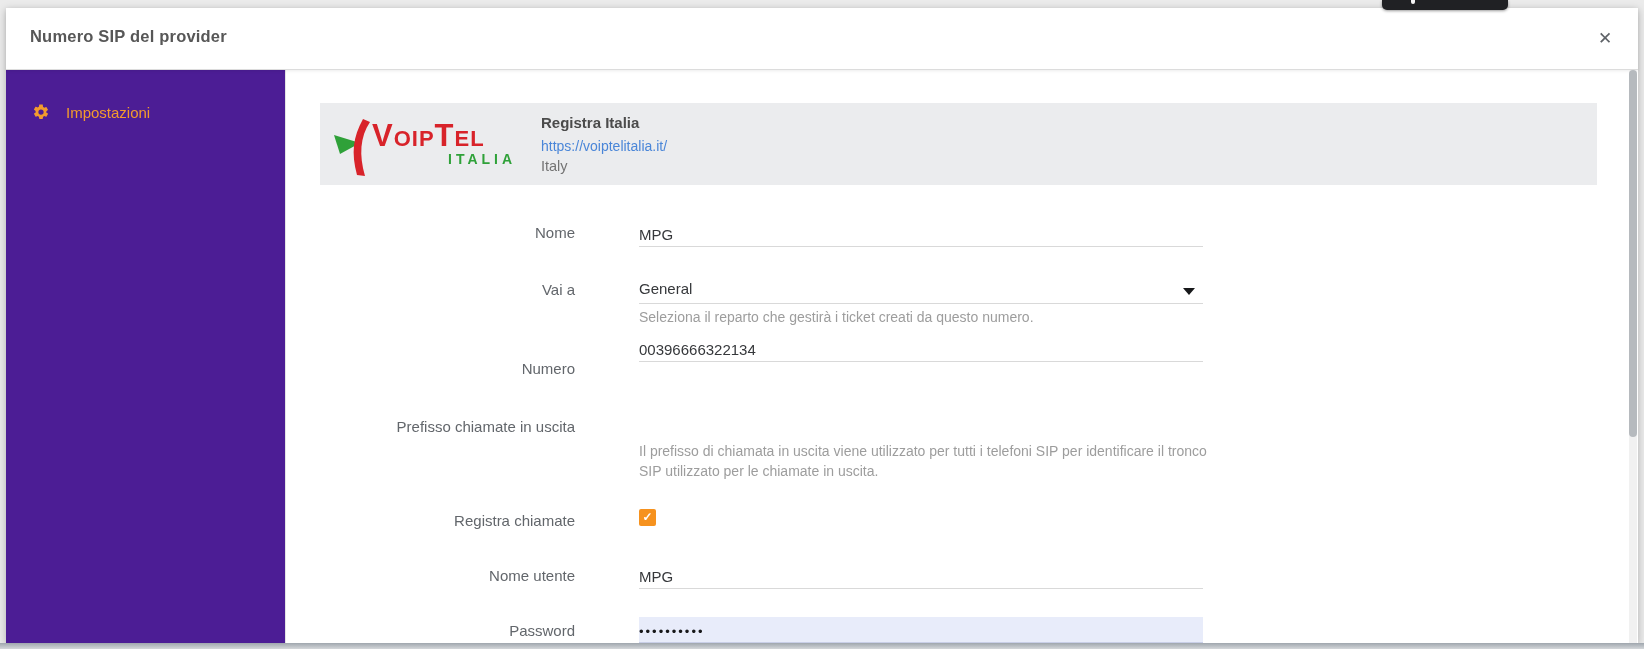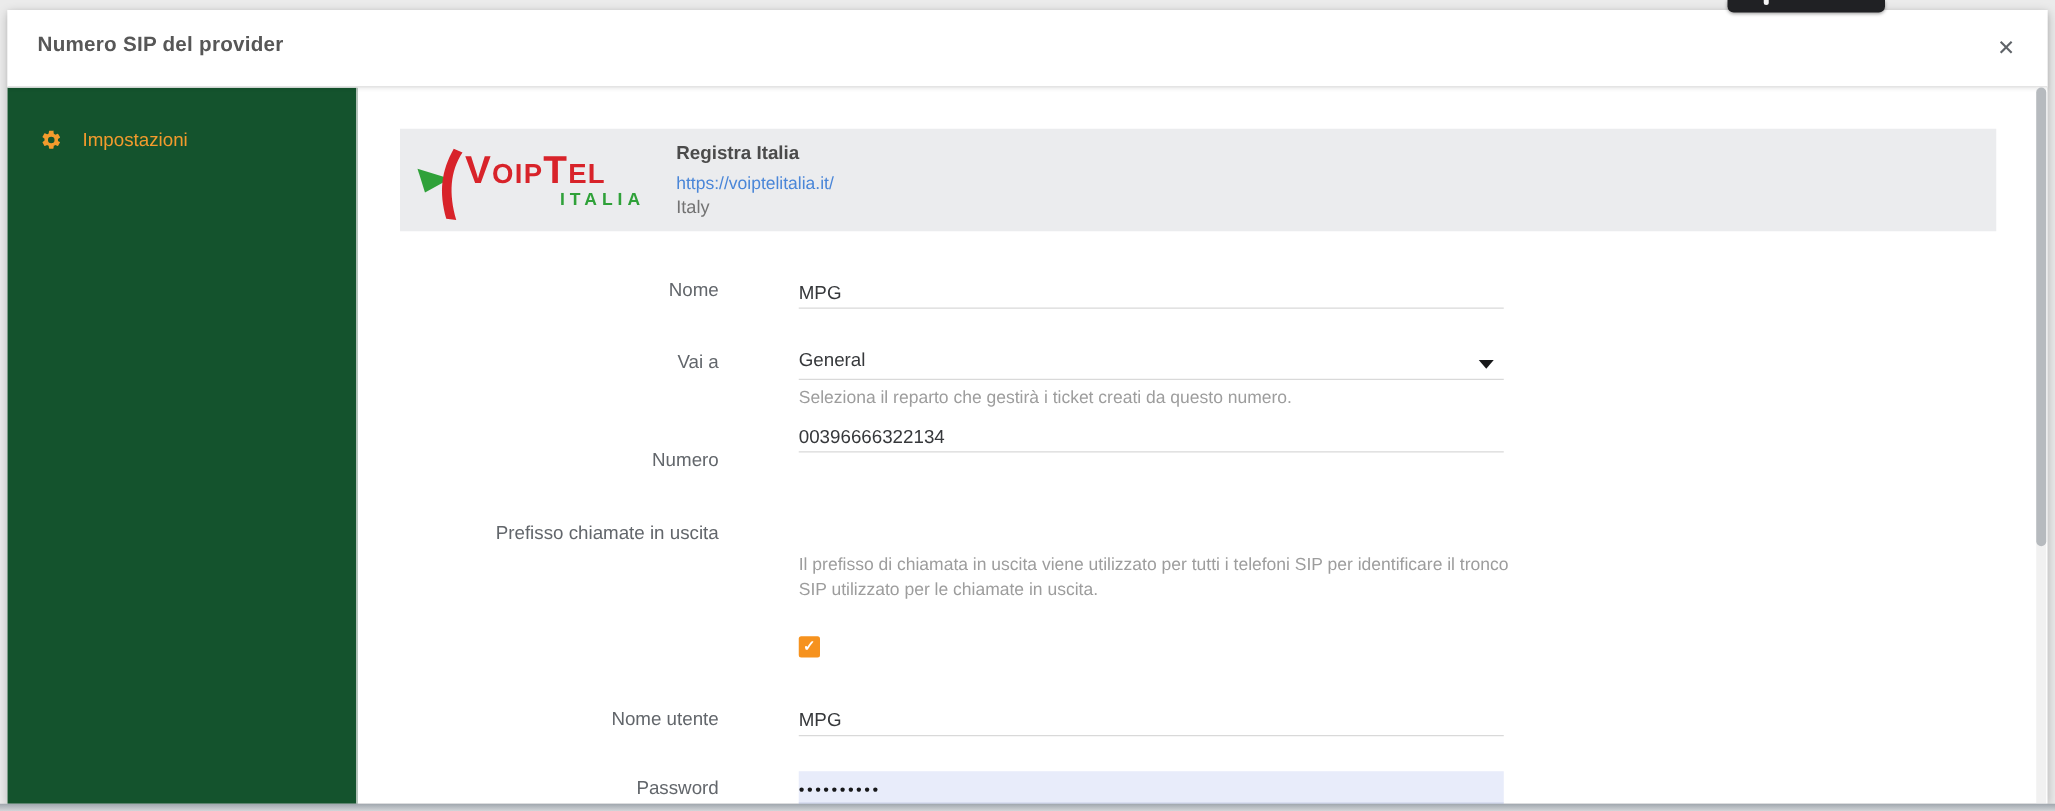--- a/index.html
+++ b/index.html
@@ -15,21 +15,21 @@
   .dialog-title { position:absolute; left:24px; top:19px; font-size:16.5px; font-weight:bold; color:#575757; letter-spacing:.2px; }
   .close-btn { position:absolute; right:18px; top:15px; width:30px; height:30px; display:flex; align-items:center; justify-content:center;
            font-size:17px; color:#5f6368; cursor:pointer; }
 
   
   .top-fragment { position:absolute; left:1382px; top:0; width:126px; height:10px; background:#202124;
            border-radius:0 0 5px 5px; box-shadow:0 1px 3px rgba(0,0,0,.4); z-index:9; }
   .top-fragment .mark { position:absolute; left:29px; top:0; width:4px; height:4px; background:#f5f5f5; border-radius:0 0 2px 2px; }
 
   
-  .sidebar { position:absolute; left:6px; top:70px; width:280px; height:573px; background:#14532d; border-right:1px solid #e4e4e4; z-index:2; }
+  .sidebar { position:absolute; left:6px; top:70px; width:280px; height:573px; background:#4c1d95; border-right:1px solid #e4e4e4; z-index:2; }
   .sidebar-item { position:absolute; left:0; top:26px; width:280px; height:34px; cursor:pointer; }
   .sidebar-item .gear { position:absolute; left:26px; top:7px; width:18px; height:18px; }
   .sidebar-item .lbl { position:absolute; left:60px; top:8px; font-size:15px; color:#F39B2D; }
 
   
   .provider-card { position:absolute; left:320px; top:103px; width:1277px; height:82px; background:#ebecee; z-index:2; }
   .logo-mark { position:absolute; left:12px; top:10px; width:64px; height:64px; }
   .logo-word { position:absolute; left:52px; top:18px; font-size:31px; font-weight:bold; color:#D8232A;
                font-variant:small-caps; letter-spacing:1px; line-height:30px; }
   .logo-sub  { position:absolute; left:128px; top:48px; font-size:14px; font-weight:bold; color:#2FA139; letter-spacing:4px; }
@@ -109,20 +109,21 @@
     <span class="dd-arrow"></span>
   </div>
   <div class="hint" style="top:307px">Seleziona il reparto che gestirà i ticket creati da questo numero.</div>
 
   <div class="flabel" style="top:360px">Numero</div>
   <input class="underfield" style="top: 336px;" value="00396666322134">
 
   <div class="flabel" style="top:418px">Prefisso chiamate in uscita</div>
   <div class="hint" style="top:441px">Il prefisso di chiamata in uscita viene utilizzato per tutti i telefoni SIP per identificare il tronco SIP utilizzato per le chiamate in uscita.</div>
 
+  <div class="flabel" style="top:512px">Registra chiamate</div>
   <div class="checkbox">✓</div>
 
   <div class="flabel" style="top:567px">Nome utente</div>
   <input class="underfield" style="top: 563px;" value="MPG">
 
   <div class="flabel" style="top:622px">Password</div>
   <input class="underfield pwdfield" style="top: 617px;" value="••••••••••">
 
   <div class="scroll-track">
     <div class="scroll-thumb"></div>

